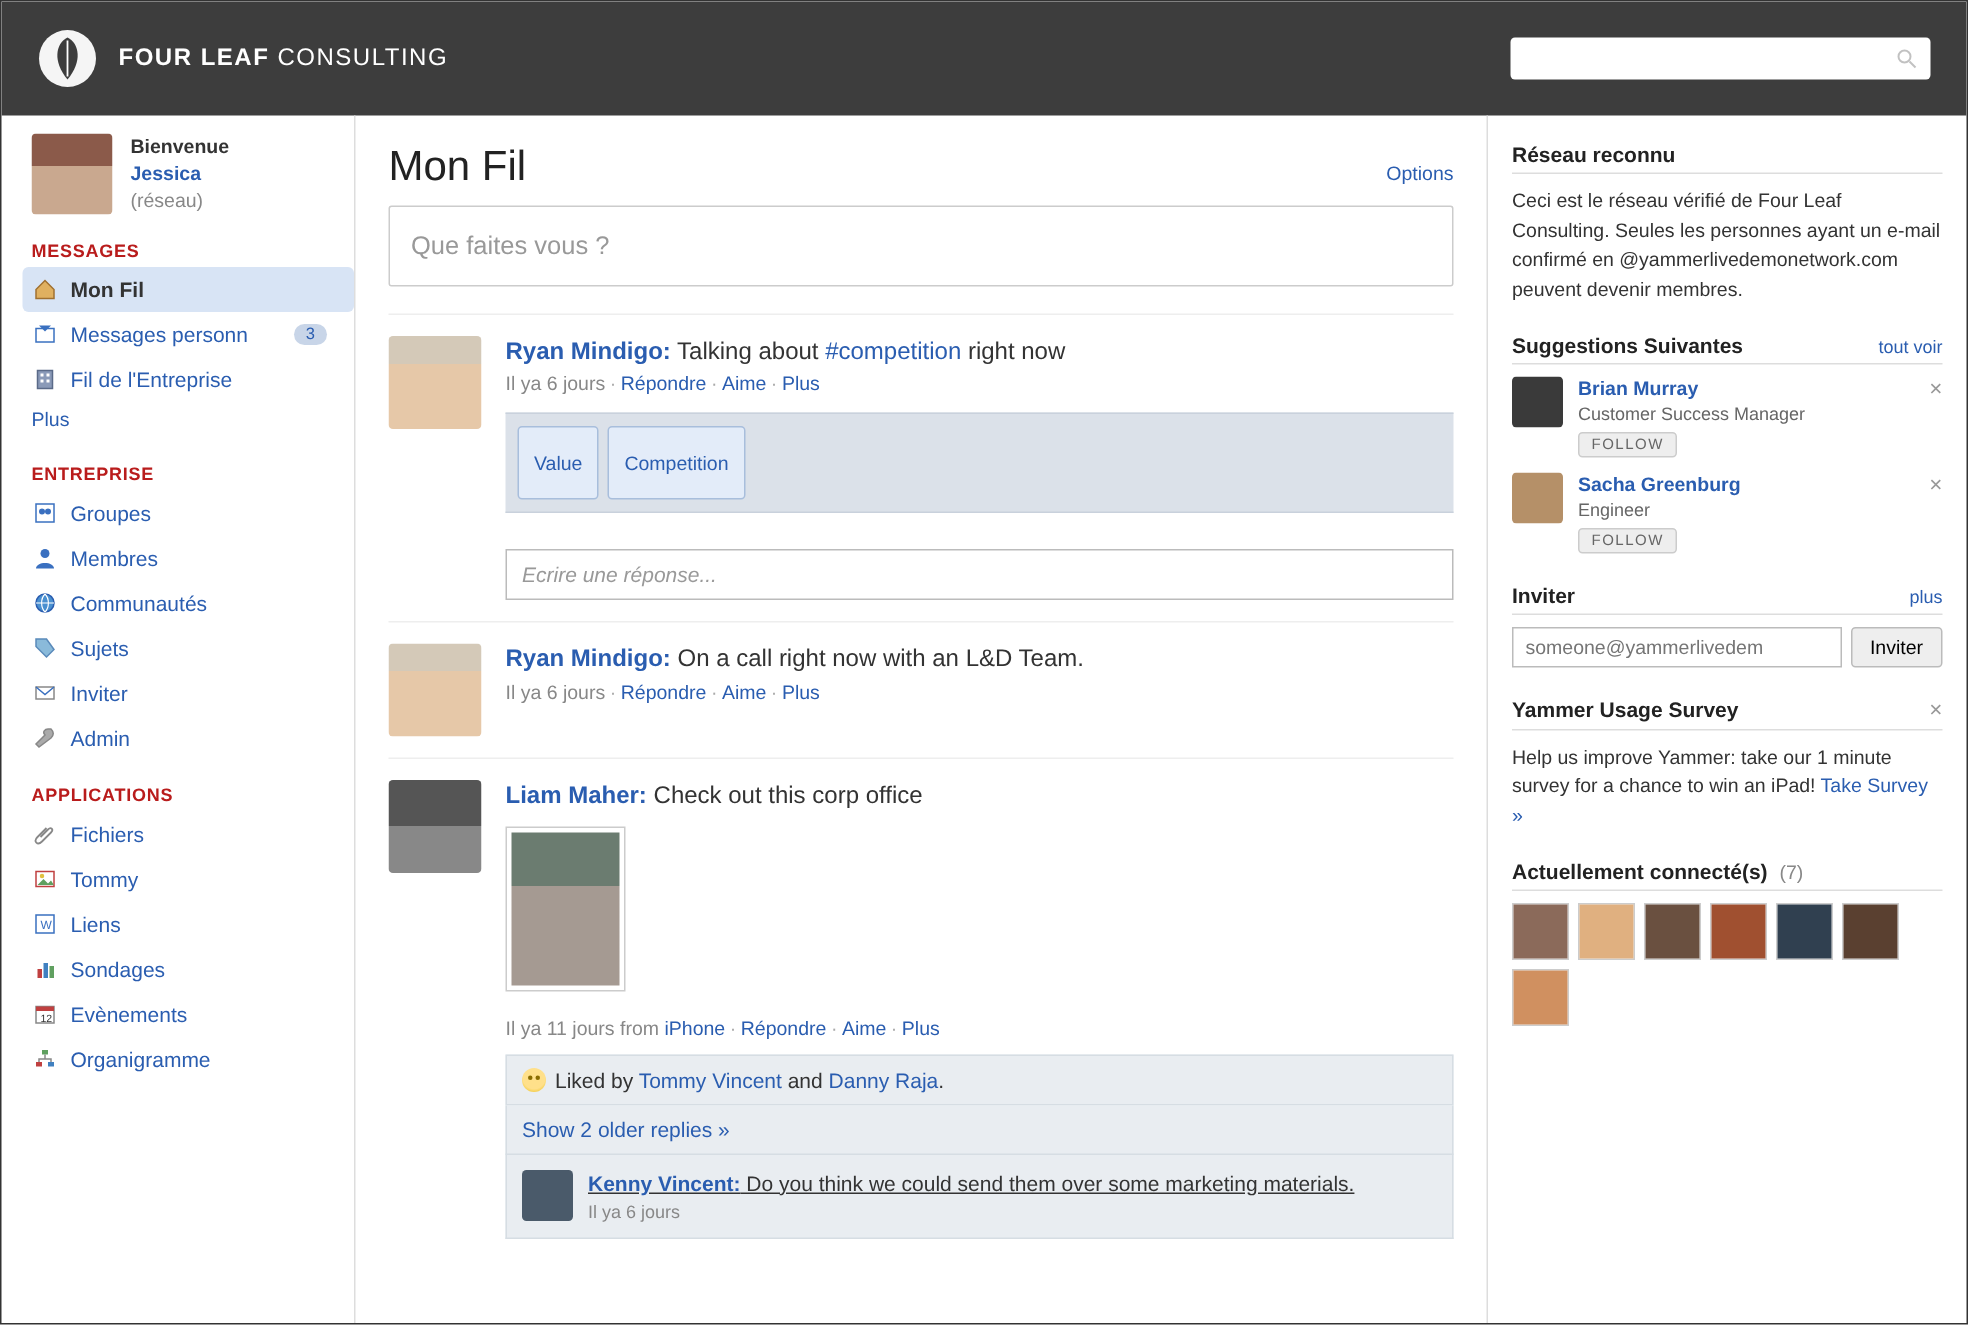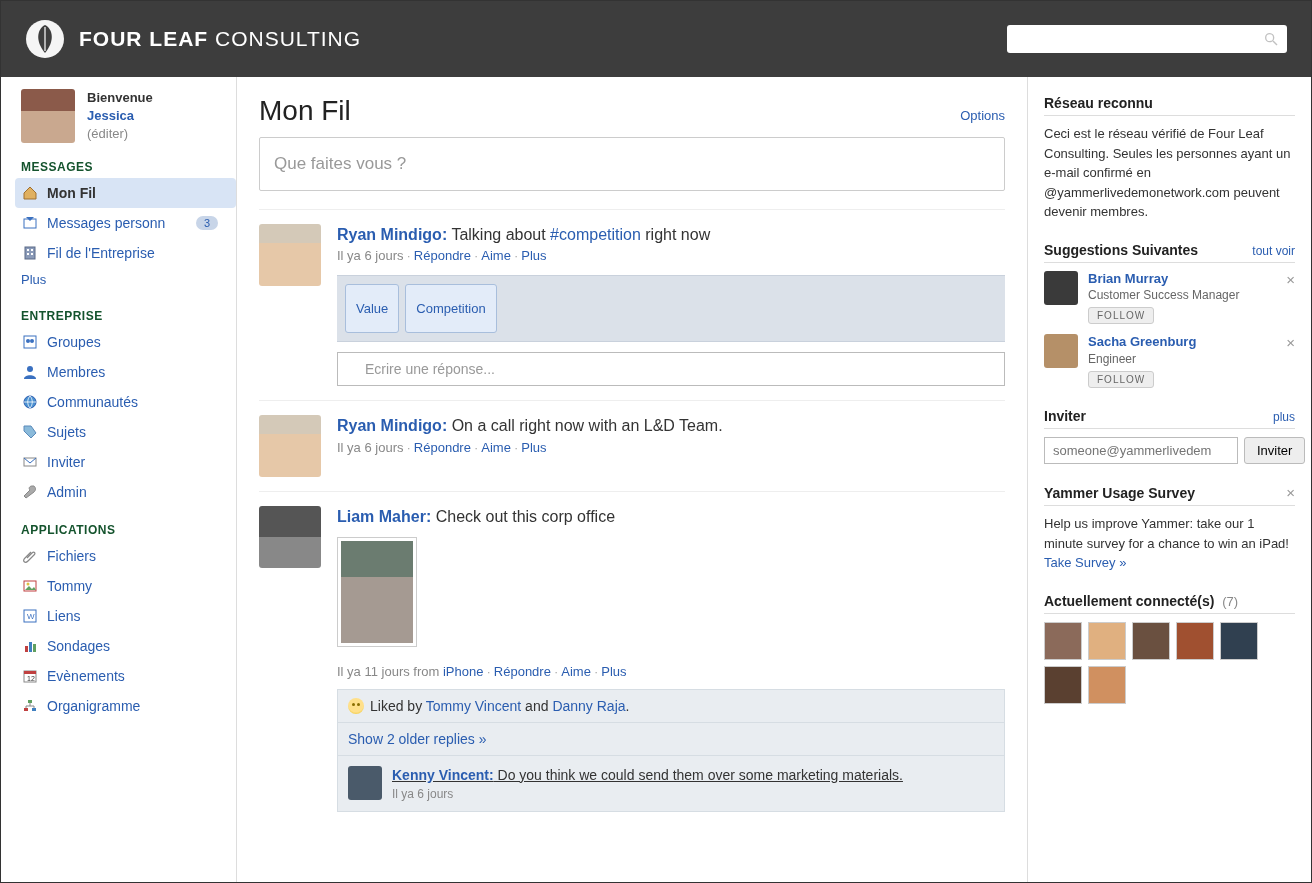--- a/index.html
+++ b/index.html
@@ -3,45 +3,45 @@
 <meta charset="utf-8">
 <style>
 * { margin: 0; padding: 0; box-sizing: border-box; }
 body { font-family: "Lucida Grande", "Lucida Sans Unicode", Arial, sans-serif; font-size: 13px; background: #fff; color: #333; border: 1px solid #333; width: 1312px; height: 883px; overflow: hidden; }
 a { color: #2a5db0; text-decoration: none; cursor: pointer; }
 
 
 .header { background: #3d3d3d; height: 76px; display: flex; align-items: center; justify-content: space-between; padding: 0 24px; }
 .logo-wrap { display: flex; align-items: center; gap: 14px; }
 .leaf-icon { width: 40px; height: 40px; }
-.brand { color: #fff; font-size: 21px; letter-spacing: 1px; }
+.brand { color: #fff; font-size: 16px; letter-spacing: 1px; }
 .brand .bold { font-weight: 700; }
 .brand .thin { font-weight: 300; }
 .search-box { width: 280px; height: 28px; background: #fff; border-radius: 3px; display: flex; align-items: center; padding: 0 8px; }
 .search-box input { flex: 1; border: none; outline: none; font-size: 13px; }
 .search-box svg { width: 16px; height: 16px; opacity: 0.4; }
 
 
 .content { display: flex; height: calc(883px - 78px); }
 .left { width: 236px; border-right: 1px solid #ddd; padding: 12px 0 0 20px; overflow-y: auto; }
 .main { flex: 1; padding: 18px 22px 0 22px; overflow-y: auto; }
-.right { width: 284px; border-left: 1px solid #ddd; padding: 18px 16px 0 16px; overflow-y: auto; }
+.right { width: 320px; border-left: 1px solid #ddd; padding: 18px 16px 0 16px; overflow-y: auto; }
 
 
 .welcome-box { display: flex; gap: 12px; margin-bottom: 16px; }
 .avatar { width: 54px; height: 54px; border-radius: 3px; overflow: hidden; flex-shrink: 0; }
 .avatar-sm { width: 34px; height: 34px; }
 .avatar-md { width: 62px; height: 62px; }
 .avatar-face { width: 100%; height: 100%; display: block; }
 .welcome-text { font-size: 13px; line-height: 1.4; }
 .welcome-text .welcome { font-weight: 700; }
 .welcome-text .name { color: #2a5db0; font-weight: 700; }
 .welcome-text .edit { color: #888; }
 
-.side-section-head { color: #14532d; font-size: 12px; font-weight: 600; letter-spacing: 0.5px; margin: 8px 0 4px 0; }
+.side-section-head { color: #b91c1c; font-size: 12px; font-weight: 600; letter-spacing: 0.5px; margin: 8px 0 4px 0; }
 .side-list { list-style: none; }
 .side-item { display: flex; align-items: center; gap: 8px; padding: 6px 8px 6px 6px; margin-left: -6px; border-radius: 4px; cursor: pointer; font-size: 14px; }
 .side-item.active { background: #d8e4f5; font-weight: 700; color: #333; }
 .side-item .sicon { width: 18px; height: 18px; display: inline-flex; align-items: center; justify-content: center; }
 .side-item .label { color: #2a5db0; }
 .side-item.active .label { color: #333; }
 .badge { background: #c8d5e8; border-radius: 10px; padding: 1px 8px; font-size: 11px; color: #2a5db0; margin-left: auto; margin-right: 10px; }
 .side-plus { padding: 4px 0 14px 0; font-size: 13px; }
 
 
@@ -54,21 +54,21 @@
 .post-body { flex: 1; min-width: 0; }
 .post-line { font-size: 16px; line-height: 1.4; }
 .post-line .author { color: #2a5db0; font-weight: 700; }
 .post-line .tag { color: #2a5db0; }
 .meta { font-size: 13px; color: #888; margin-top: 2px; }
 .meta a { color: #2a5db0; }
 .sep { color: #aaa; margin: 0 3px; }
 
 .tagbar { background: #dbe1e9; border-top: 1px solid #c9d1dc; border-bottom: 1px solid #c9d1dc; padding: 8px; margin-top: 12px; display: flex; gap: 6px; }
 .taglink { background: #e3ecf9; border: 1px solid #a8bedc; color: #2a5db0; border-radius: 3px; padding: 16px 10px; font-size: 13px; cursor: pointer; }
-.reply-input { margin-top: 10px; border: 1px solid #bbb; padding: 8px 27px; font-size: 14px; color: #999; cursor: text; }
+.reply-input { margin-top: 24px; border: 1px solid #bbb; padding: 8px 10px; font-size: 14px; color: #999; cursor: text; font-style: italic; }
 
 .thumb { width: 80px; height: 110px; border: 1px solid #ccc; padding: 3px; margin-top: 8px; display: inline-block; }
 .thumb-inner { width: 100%; height: 100%; background: linear-gradient(#6b7c70 0 35%, #a59a92 35% 100%); }
 
 .liked-bar { background: #e9edf1; border: 1px solid #d6dde3; padding: 8px 10px; margin-top: 10px; font-size: 14px; display: flex; align-items: center; gap: 6px; }
 .emoji { width: 16px; height: 16px; background: radial-gradient(circle at 50% 40%, #ffe08a 0 60%, #e6b800 100%); border-radius: 50%; position: relative; }
 .emoji::before, .emoji::after { content: ''; position: absolute; width: 3px; height: 3px; background: #8a6d00; border-radius: 50%; top: 5px; }
 .emoji::before { left: 4px; }
 .emoji::after { right: 4px; }
 .show-older { background: #e9edf1; border: 1px solid #d6dde3; border-top: none; padding: 8px 10px; font-size: 14px; }
@@ -135,21 +135,21 @@
 <div class="content">
 
 <div class="left">
   <div class="welcome-box">
     <div class="avatar">
           <div class="avatar-face av-jess"></div>
         </div>
     <div class="welcome-text">
       <div class="welcome">Bienvenue</div>
       <a class="name">Jessica</a><br>
-      <span class="edit">(éditer)</span>
+      <span class="edit">(réseau)</span>
     </div>
   </div>
 
   <div class="side-section-head">MESSAGES</div>
   <ul class="side-list">
     <li class="side-item active">
       <span class="sicon">
             <svg width="16" height="16" viewBox="0 0 16 16">
               <path d="M2 8 L8 2 L14 8 L14 14 L2 14 Z" fill="#e0b060" stroke="#a07030"></path>
             </svg>

